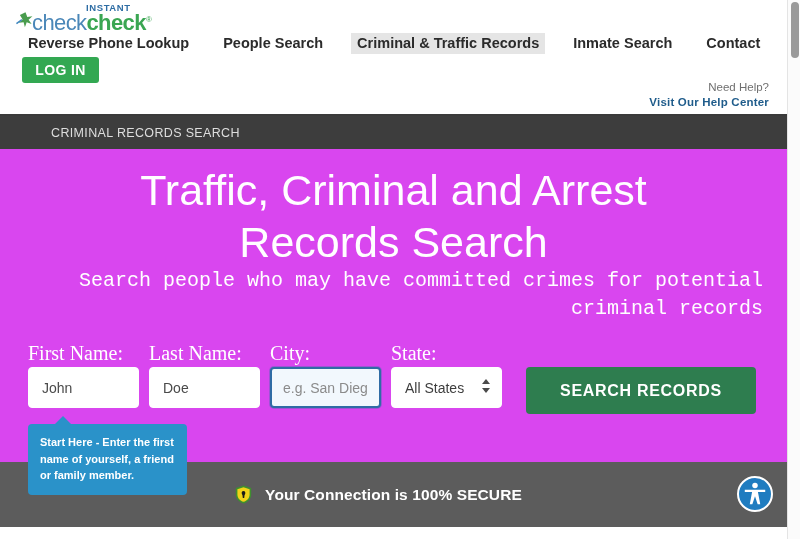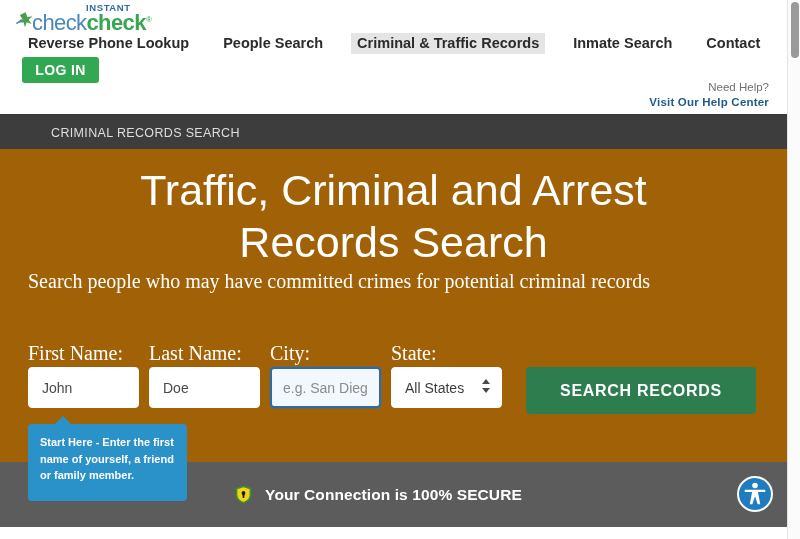--- a/index.html
+++ b/index.html
@@ -143,45 +143,45 @@
     letter-spacing: 0.35px;
     font-family: "Liberation Sans", sans-serif;
   }
 
   
   .hero {
     position: absolute;
     left: 0; top: 149px;
     width: 787px;
     height: 313px;
-    background: #a16207;
+    background: #d946ef;
   }
 
   .hero-title {
     position: absolute;
     left: 0; top: 15px;
     width: 787px;
     text-align: center;
     font-size: 43px;
     line-height: 52px;
     color: #ffffff;
     font-weight: 400;
     font-family: "Liberation Sans", sans-serif;
   }
 
   .hero-sub {
     position: absolute;
-    left: 28px; top: 118px;
+    left: 56px; top: 118px;
     width: 707px;
-    text-align: left;
+    text-align: right;
     font-size: 20px;
     line-height: 28px;
     color: #ffffff;
     font-weight: 400;
-    font-family: Liberation Serif, serif;
+    font-family: Liberation Mono, monospace;
   }
 
   
   .search-form {
     position: absolute;
     left: 28px; top: 196px;
     width: 730px;
     height: 80px;
   }
   .field {
@@ -268,21 +268,21 @@
     cursor: pointer;
   }
 
   
   .tooltip {
     position: absolute;
     left: 28px; top: 424px;
     width: 159px;
     background: #2a92c9;
     border-radius: 4px;
-    padding: 10px 12px 17px 12px;
+    padding: 10px 12px 11px 12px;
     z-index: 5;
   }
   .tooltip-arrow {
     position: absolute;
     left: 26px; top: -8px;
     width: 0; height: 0;
     border-left: 9px solid transparent;
     border-right: 9px solid transparent;
     border-bottom: 9px solid #2a92c9;
   }

